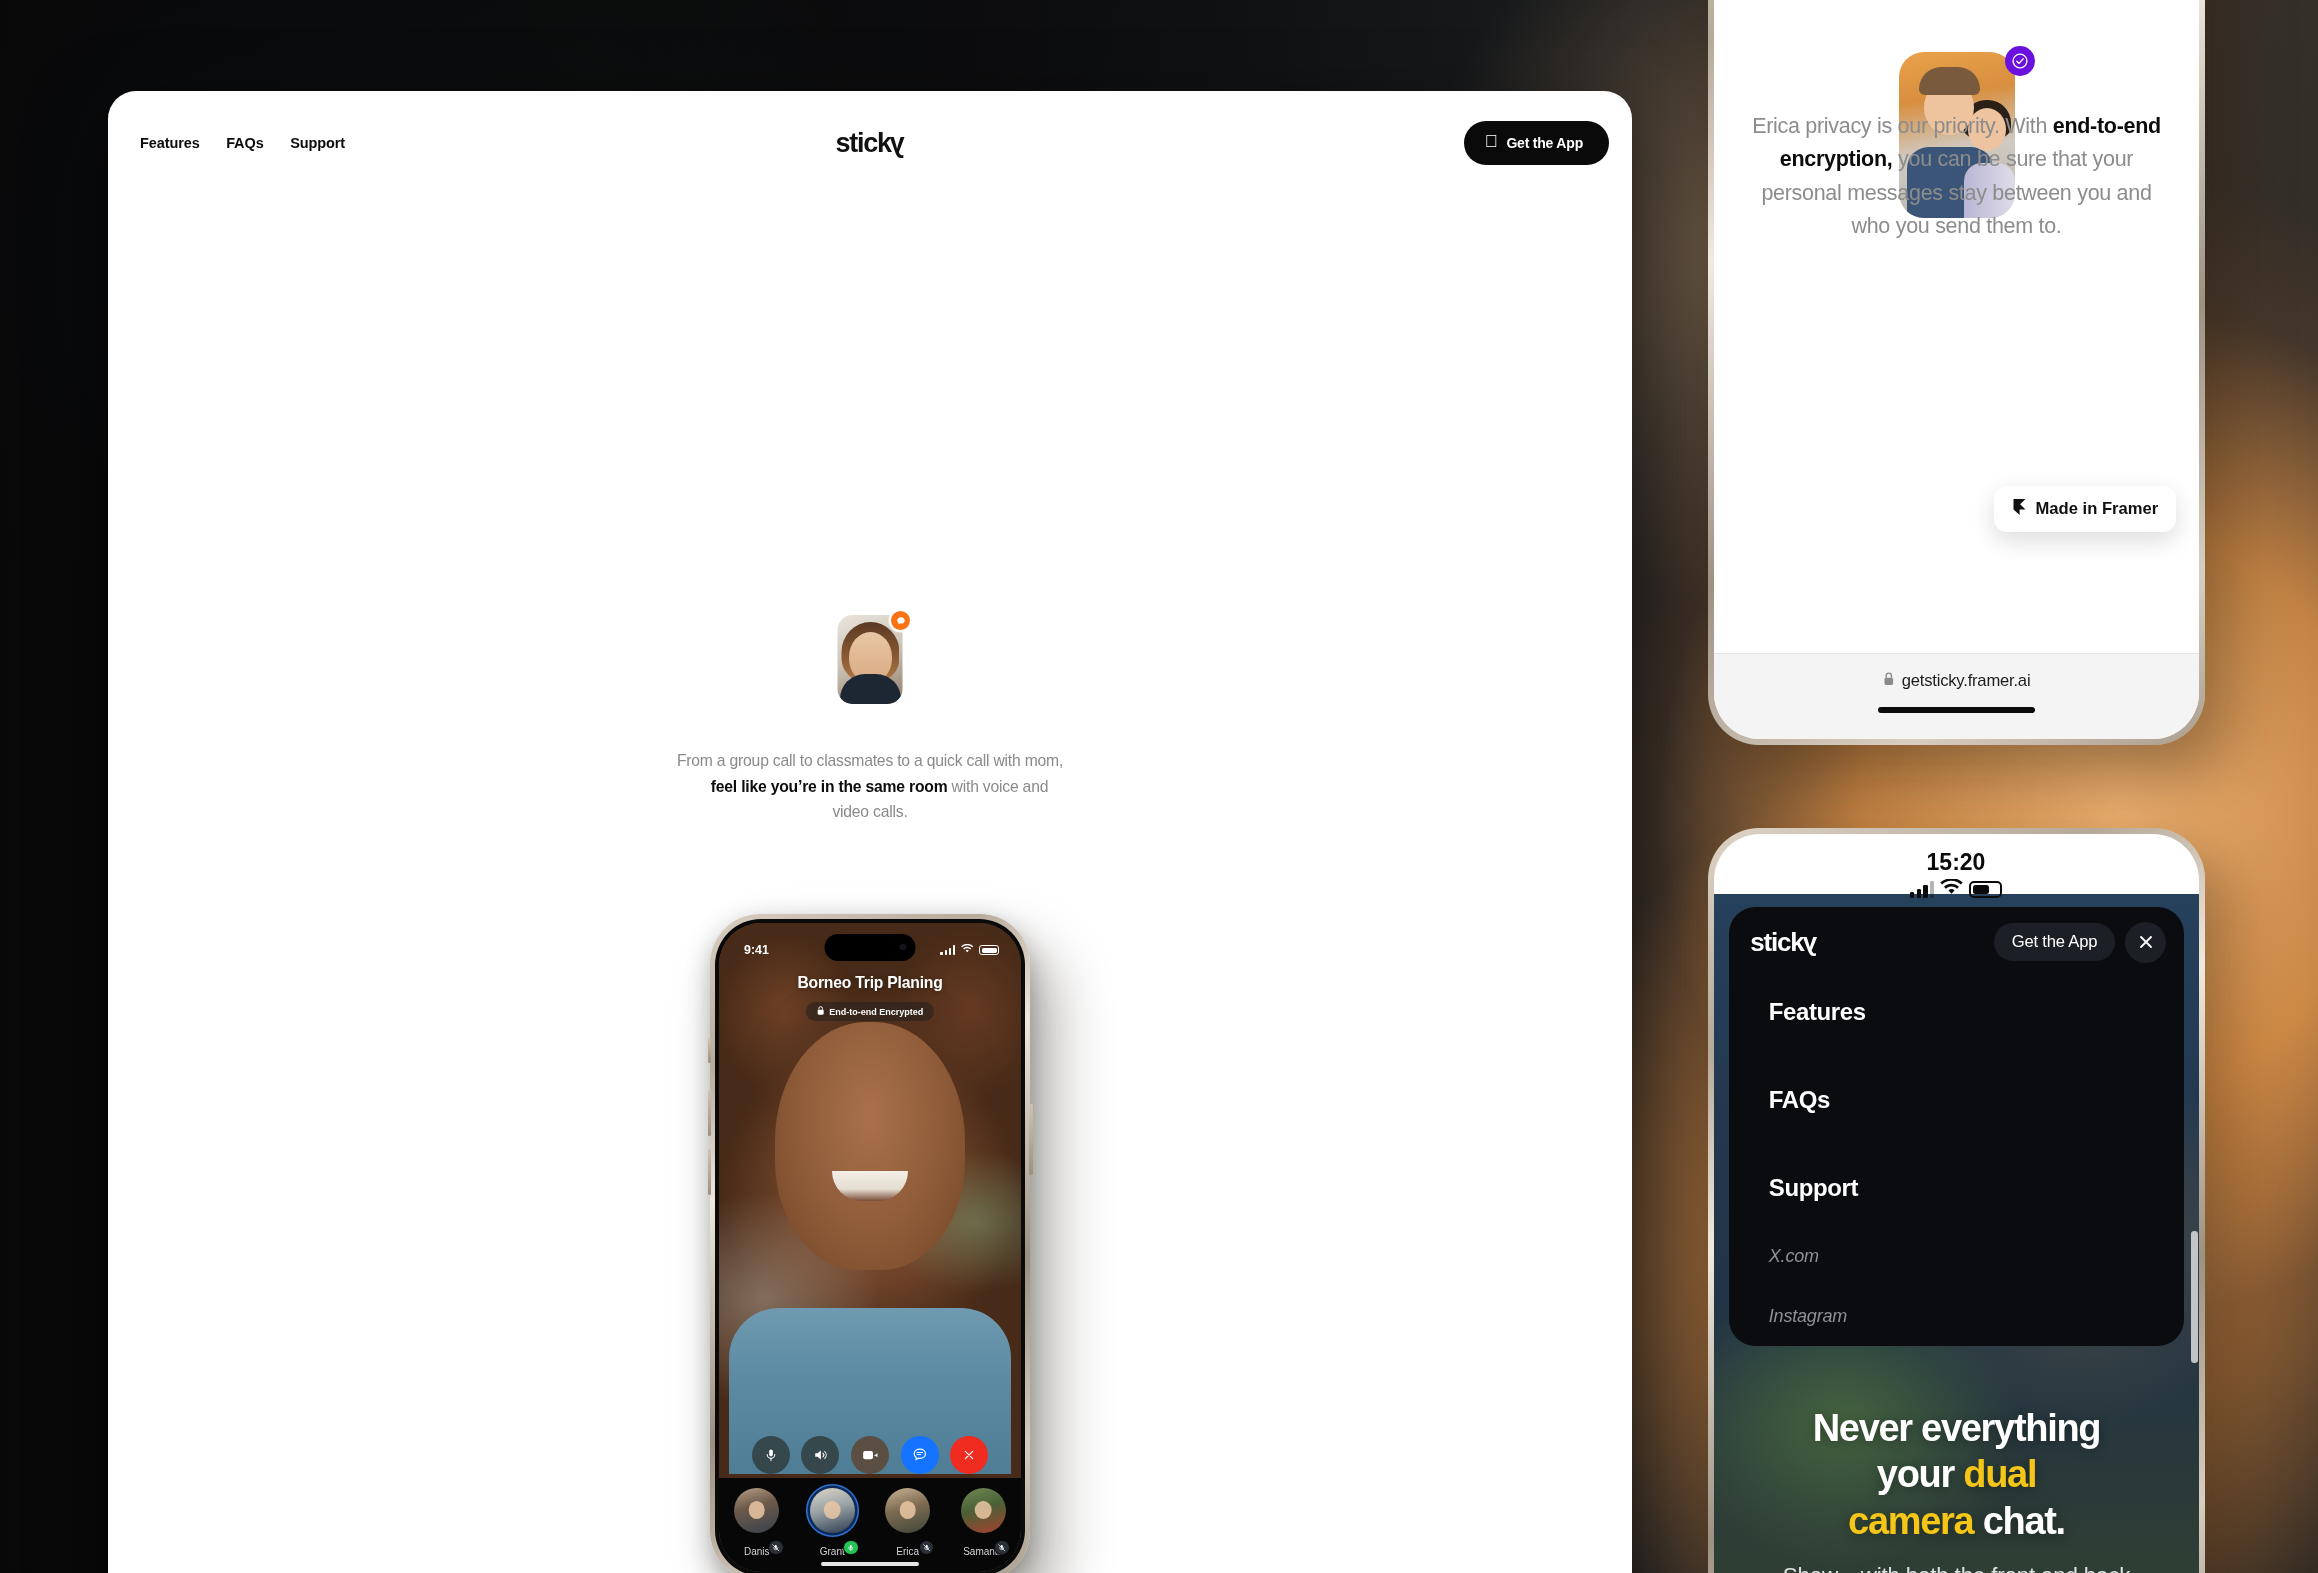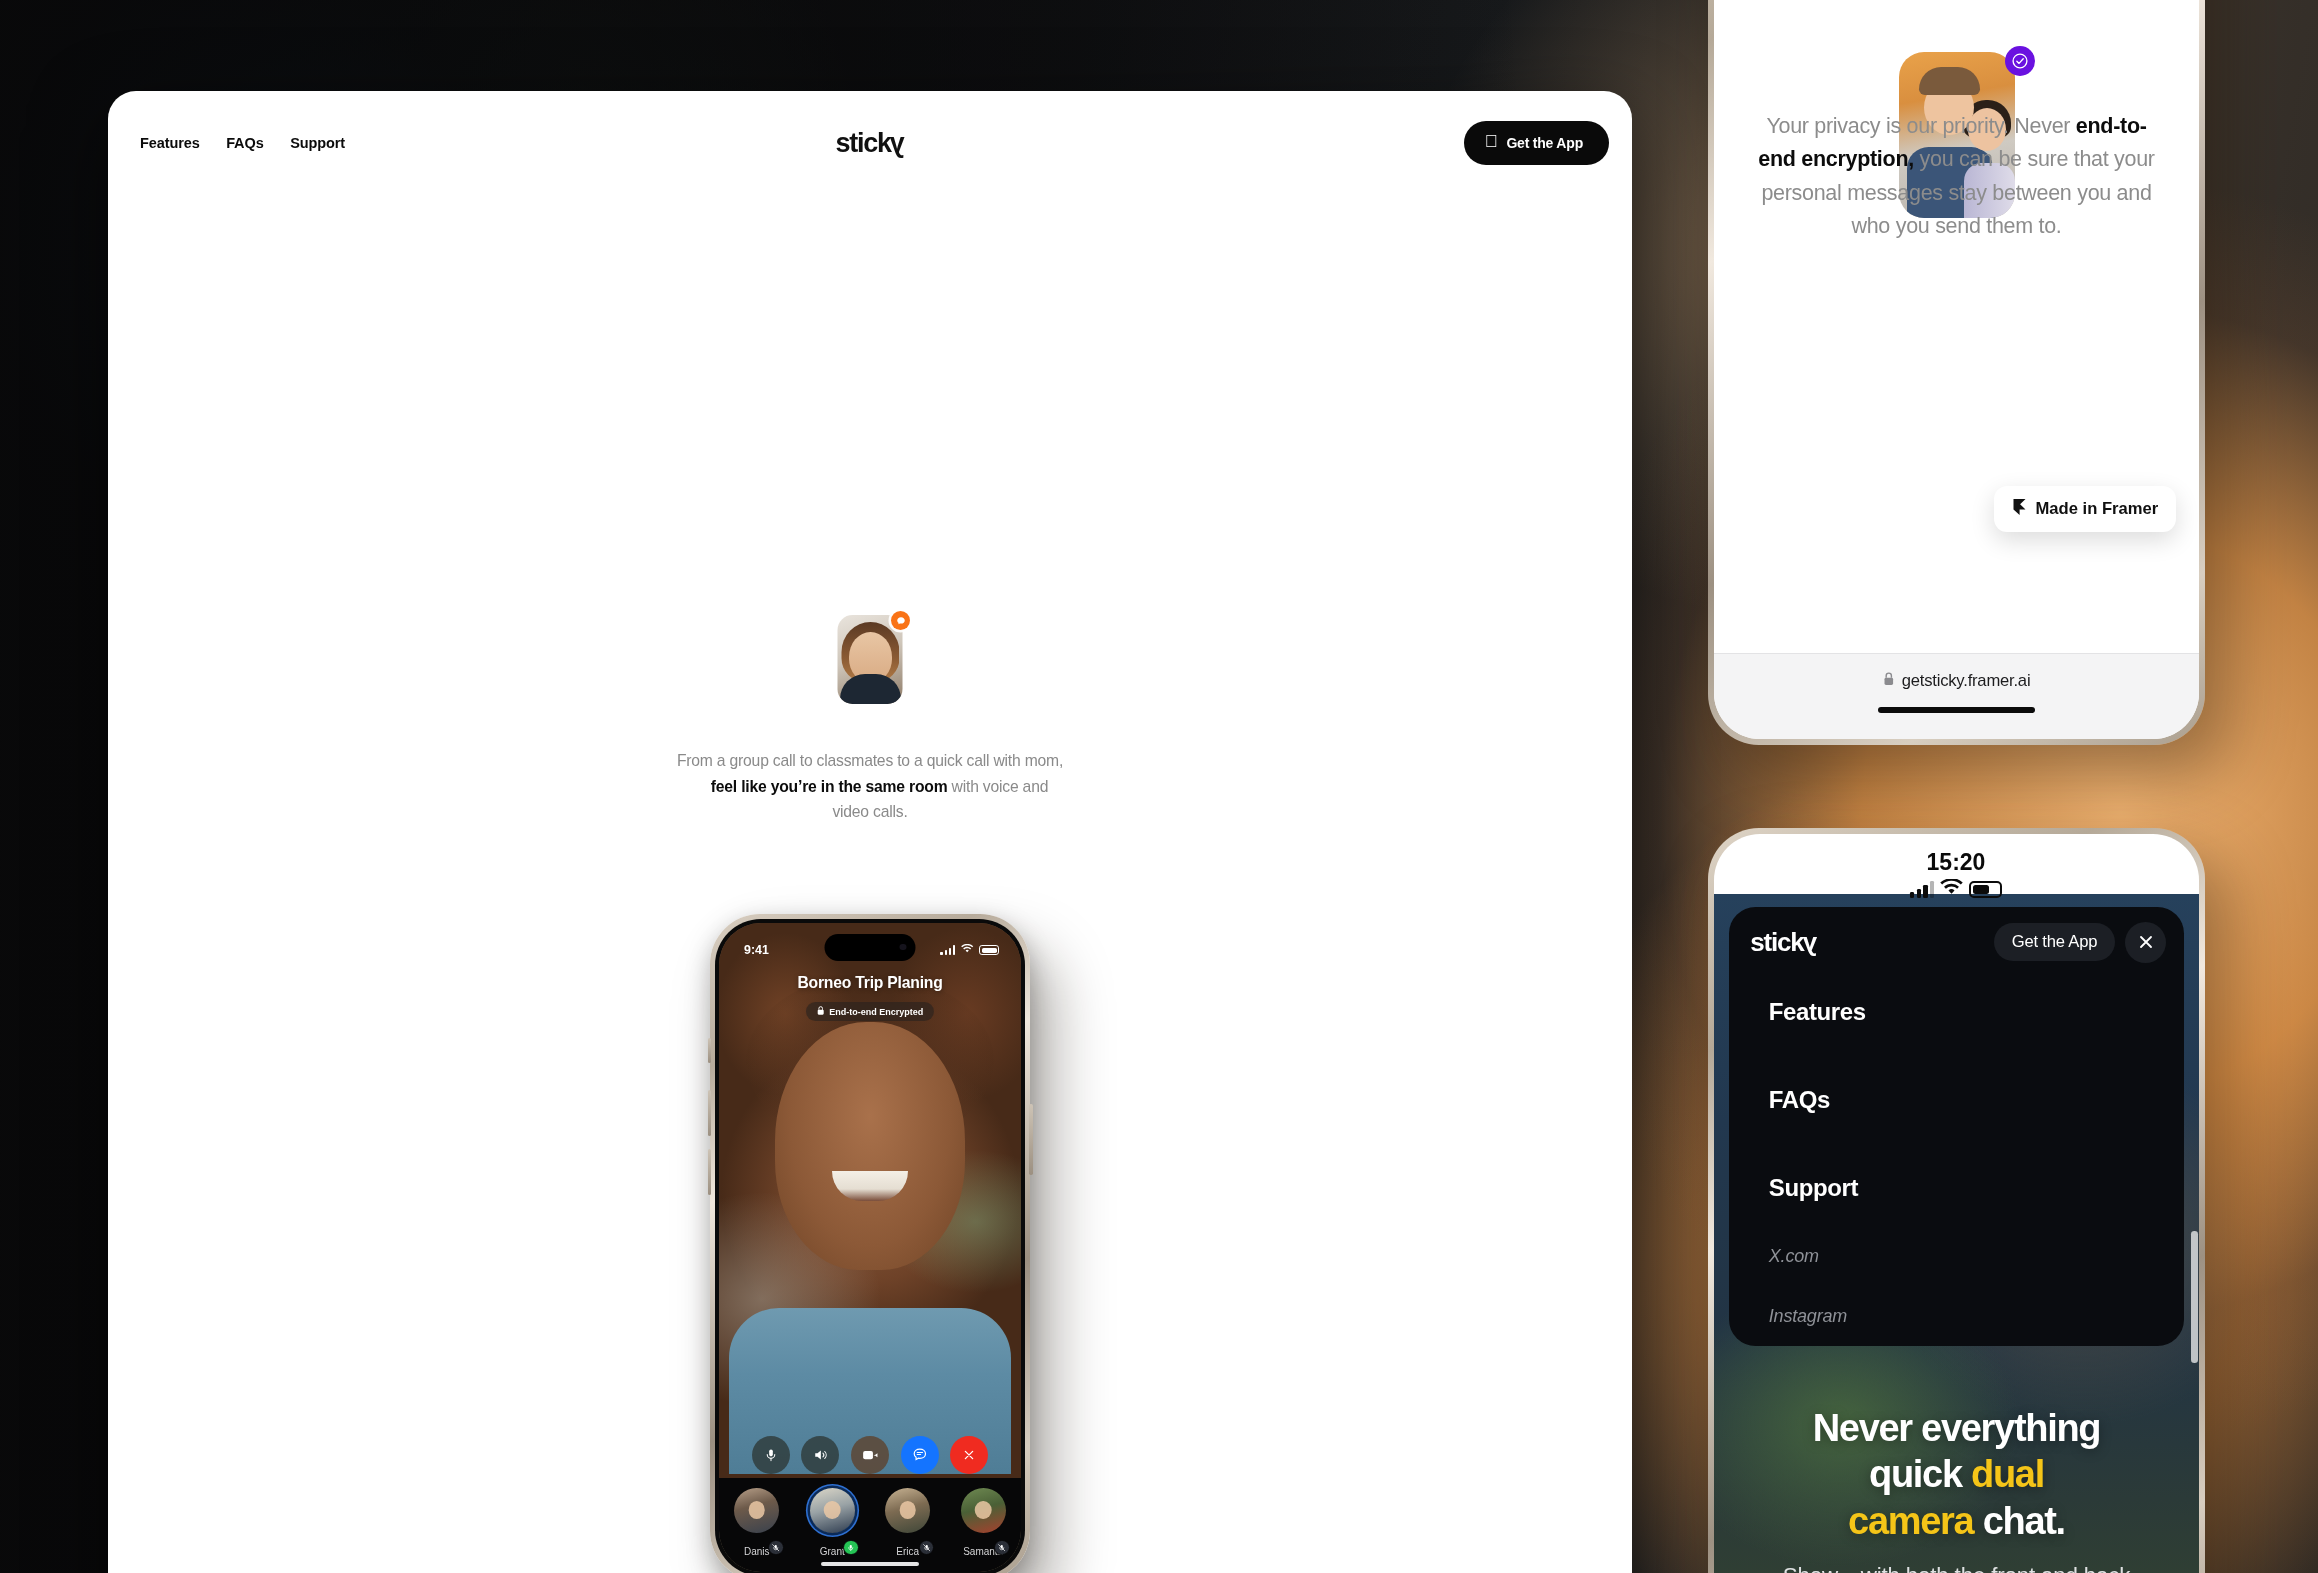--- a/index.html
+++ b/index.html
@@ -569,21 +569,21 @@
       <span class="ph-m-head"></span>
       <span class="ph-m-hat"></span>
     </div>
     <div id="secure-badge">
       <svg width="18" height="18" viewBox="0 0 24 24" aria-hidden="true">
           <circle cx="12" cy="12" r="9.2" stroke="#fff" stroke-width="1.8" fill="none"></circle>
           <path d="M7.8 12.3l2.9 2.9 5.6-6.2" stroke="#fff" stroke-width="1.8" fill="none" stroke-linecap="round" stroke-linejoin="round"></path>
         </svg>
     </div>
 
-    <p id="secure-copy"><span>Your privacy is our priority. Never </span><b>end-to-end encryption,</b><span> you can be sure that your personal messages stay between you and who you send them to.</span></p>
+    <p id="secure-copy"><span>Erica privacy is our priority. With </span><b>end-to-end encryption,</b><span> you can be sure that your personal messages stay between you and who you send them to.</span></p>
 
     <div id="framer-badge">
       <span>
         <svg width="15" height="18" viewBox="0 0 14 18" aria-hidden="true">
             <path d="M1 1h12L7.6 6.3H1V1zM1 6.3h6.6L13 11.6H1V6.3zM1 11.6h6.1V17L1 11.6z" fill="#111"></path>
           </svg>
       </span>
       <span>Made in Framer</span>
     </div>
 
@@ -646,20 +646,20 @@
         <div class="sl">X.com</div>
         <div class="sl">Instagram</div>
 
       </div>
     </div>
 
     <div id="mb-scroll-track"></div>
 
     <div id="mb-headline">
       <span>Never everything</span><br>
-      <span>quick </span><span class="accent-yellow">dual</span><br>
+      <span>your </span><span class="accent-yellow">dual</span><br>
       <span class="accent-yellow">camera</span><span> chat.</span>
     </div>
 
     <div id="mb-subline">Show... with both the front and back</div>
   </div>
 </div>
 
 
 </body></html>

